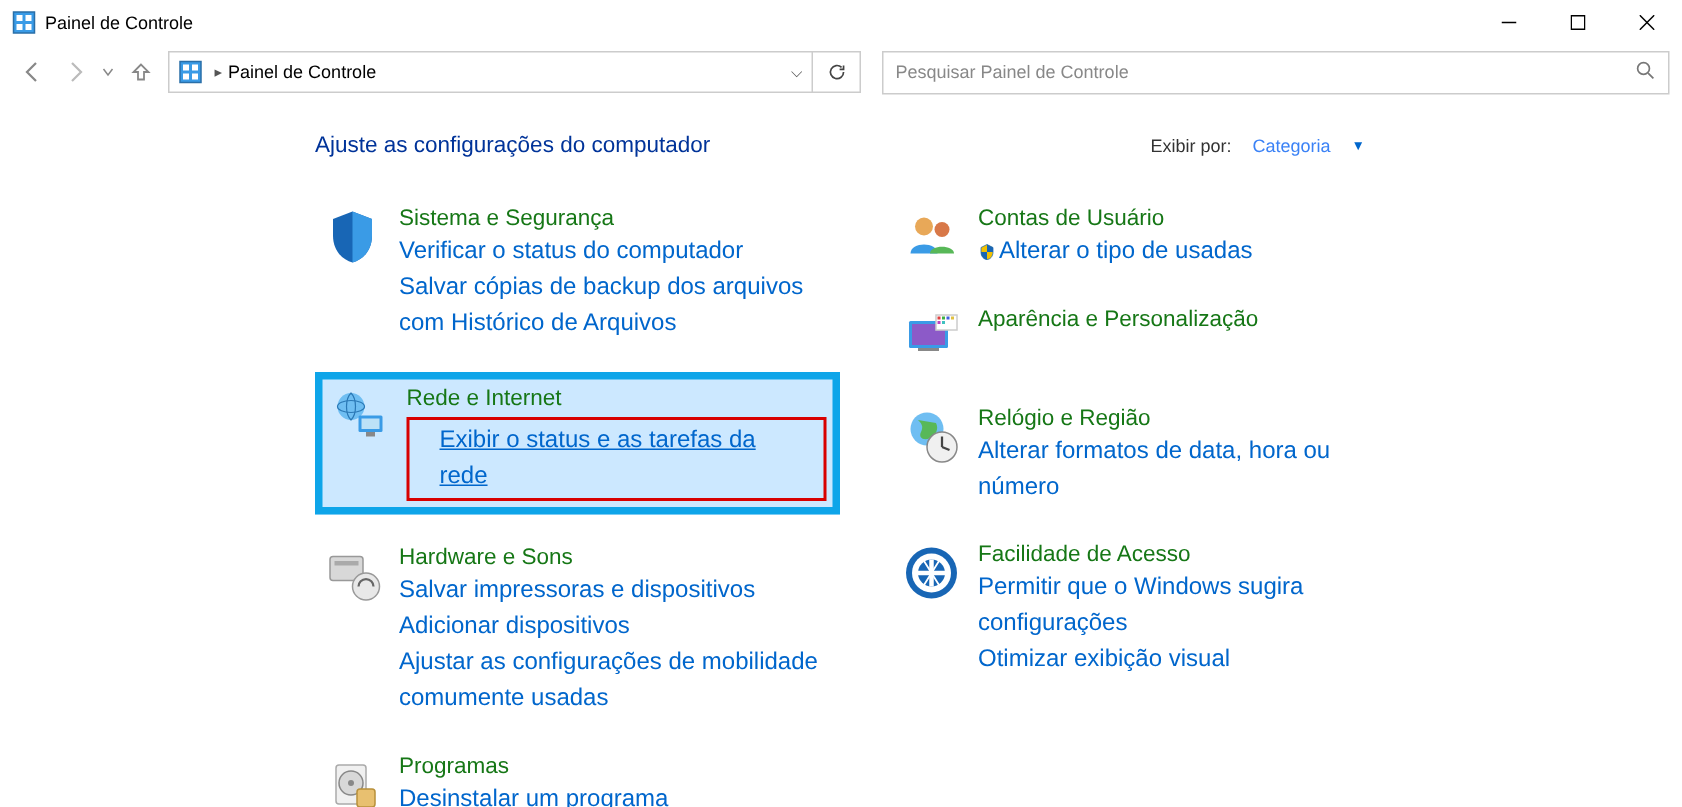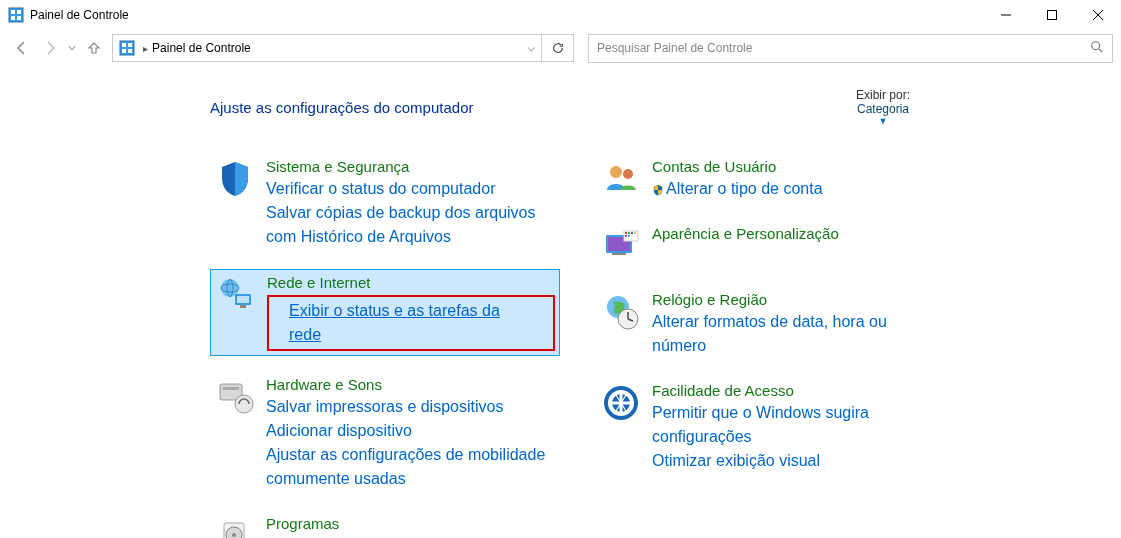--- a/index.html
+++ b/index.html
@@ -20,29 +20,29 @@
   .address .addr-drop { position: absolute; right: 6px; color: #555; font-size: 10px; }
   .refresh-box { width: 32px; height: 28px; border: 1px solid #ccc; border-left: none; display: flex; align-items: center; justify-content: center; }
   .searchbox { flex: 1; height: 29px; border: 1px solid #ccc; margin-left: 14px; display: flex; align-items: center; padding: 0 8px; color: #666; position: relative; }
   .searchbox input { border: none; outline: none; width: 100%; font-size: 12px; color: #000; background: transparent; }
   .searchbox input::placeholder { color: #888; }
   .searchbox .mag { position: absolute; right: 8px; color: #888; }
 
   .content { padding: 22px 0 0 210px; }
   .header-row { display: flex; align-items: center; width: 700px; }
   .page-title { color: #003399; font-size: 15px; }
-  .viewby { margin-left: auto; font-size: 12px; display: flex; align-items: center; gap: 0; flex-direction: column; }
+  .viewby { margin-left: auto; font-size: 12px; display: flex; align-items: center; gap: 14px; }
   .viewby .label { color: #333; }
-  .viewby .value { color: #0c4a6e; }
+  .viewby .value { color: #3b82f6; }
   .viewby .drop { color: #0066cc; font-size: 9px; }
 
   .columns { display: flex; margin-top: 28px; gap: 36px; }
   .col { width: 350px; }
   .category { display: flex; margin-bottom: 16px; padding: 4px; align-items: flex-start; }
-  .category.highlighted { background: #cce8ff; border: 1px solid #0ea5e9; }
+  .category.highlighted { background: #cce8ff; border: 5px solid #0ea5e9; }
   .cat-icon { width: 42px; height: 42px; flex: 0 0 42px; margin-right: 10px; display: flex; align-items: center; justify-content: center; }
   .cat-body { padding-top: 0; }
   .cat-title { color: #167716; font-size: 15px; margin-bottom: 2px; }
   .cat-link { color: #0066cc; font-size: 16px; display: block; line-height: 1.5; }
   .cat-link.boxed { border: 2px solid #d80000; padding: 2px 20px; display: inline-block; text-decoration: underline; margin-top: 2px; }
   .cat-link .shield { display: inline-block; width: 12px; height: 12px; margin-right: 2px; vertical-align: -2px; }
 </style>
 </head>
 <body>
 
@@ -178,21 +178,21 @@
           <svg viewBox="0 0 42 42">
               <rect x="6" y="8" width="22" height="16" rx="2" fill="#d8d8d8" stroke="#999"></rect>
               <rect x="9" y="11" width="16" height="3" fill="#aaa"></rect>
               <circle cx="30" cy="28" r="9" fill="#e8e8e8" stroke="#999"></circle>
               <path d="M25 28 A5 5 0 0 1 35 28" fill="none" stroke="#666" stroke-width="1.5"></path>
             </svg>
         </div>
         <div class="cat-body">
           <div class="cat-title">Hardware e Sons</div>
           <a class="cat-link">Salvar impressoras e dispositivos</a>
-          <a class="cat-link">Adicionar dispositivo</a>
+          <a class="cat-link">Adicionar dispositivos</a>
           <a class="cat-link">Ajustar as configurações de mobilidade comumente usadas</a>
         </div>
       </div>
 
       <div class="category">
         <div class="cat-icon">
           <svg viewBox="0 0 42 42">
               <rect x="10" y="8" width="20" height="26" rx="2" fill="#f0f0f0" stroke="#aaa"></rect>
               <circle cx="20" cy="20" r="8" fill="#d8d8d8" stroke="#888"></circle>
               <circle cx="20" cy="20" r="2" fill="#888"></circle>
@@ -218,21 +218,21 @@
               <path d="M20 32 C20 26 36 26 36 32 Z" fill="#58b858"></path>
             </svg>
         </div>
         <div class="cat-body">
           <div class="cat-title">Contas de Usuário</div>
           <a class="cat-link">
             <span class="shield"><svg viewBox="0 0 12 12">
                   <path d="M6 1 L10 3 L10 6 C10 9 8 11 6 11 C4 11 2 9 2 6 L2 3 Z" fill="#f2c100" stroke="#1866b5" stroke-width="0.5"></path>
                   <path d="M6 1 L10 3 L10 6 L6 6 Z" fill="#1866b5"></path>
                   <path d="M2 6 L6 6 L6 11 C4 11 2 9 2 6 Z" fill="#1866b5"></path>
-                </svg></span><span>Alterar o tipo de conta</span>
+                </svg></span><span>Alterar o tipo de usadas</span>
           </a>
         </div>
       </div>
 
       <div class="category">
         <div class="cat-icon">
           <svg viewBox="0 0 42 42">
               <rect x="6" y="10" width="26" height="18" rx="1" fill="#3a9be6"></rect>
               <rect x="8" y="12" width="22" height="14" fill="#8c5ac8"></rect>
               <rect x="12" y="28" width="14" height="2" fill="#888"></rect>

